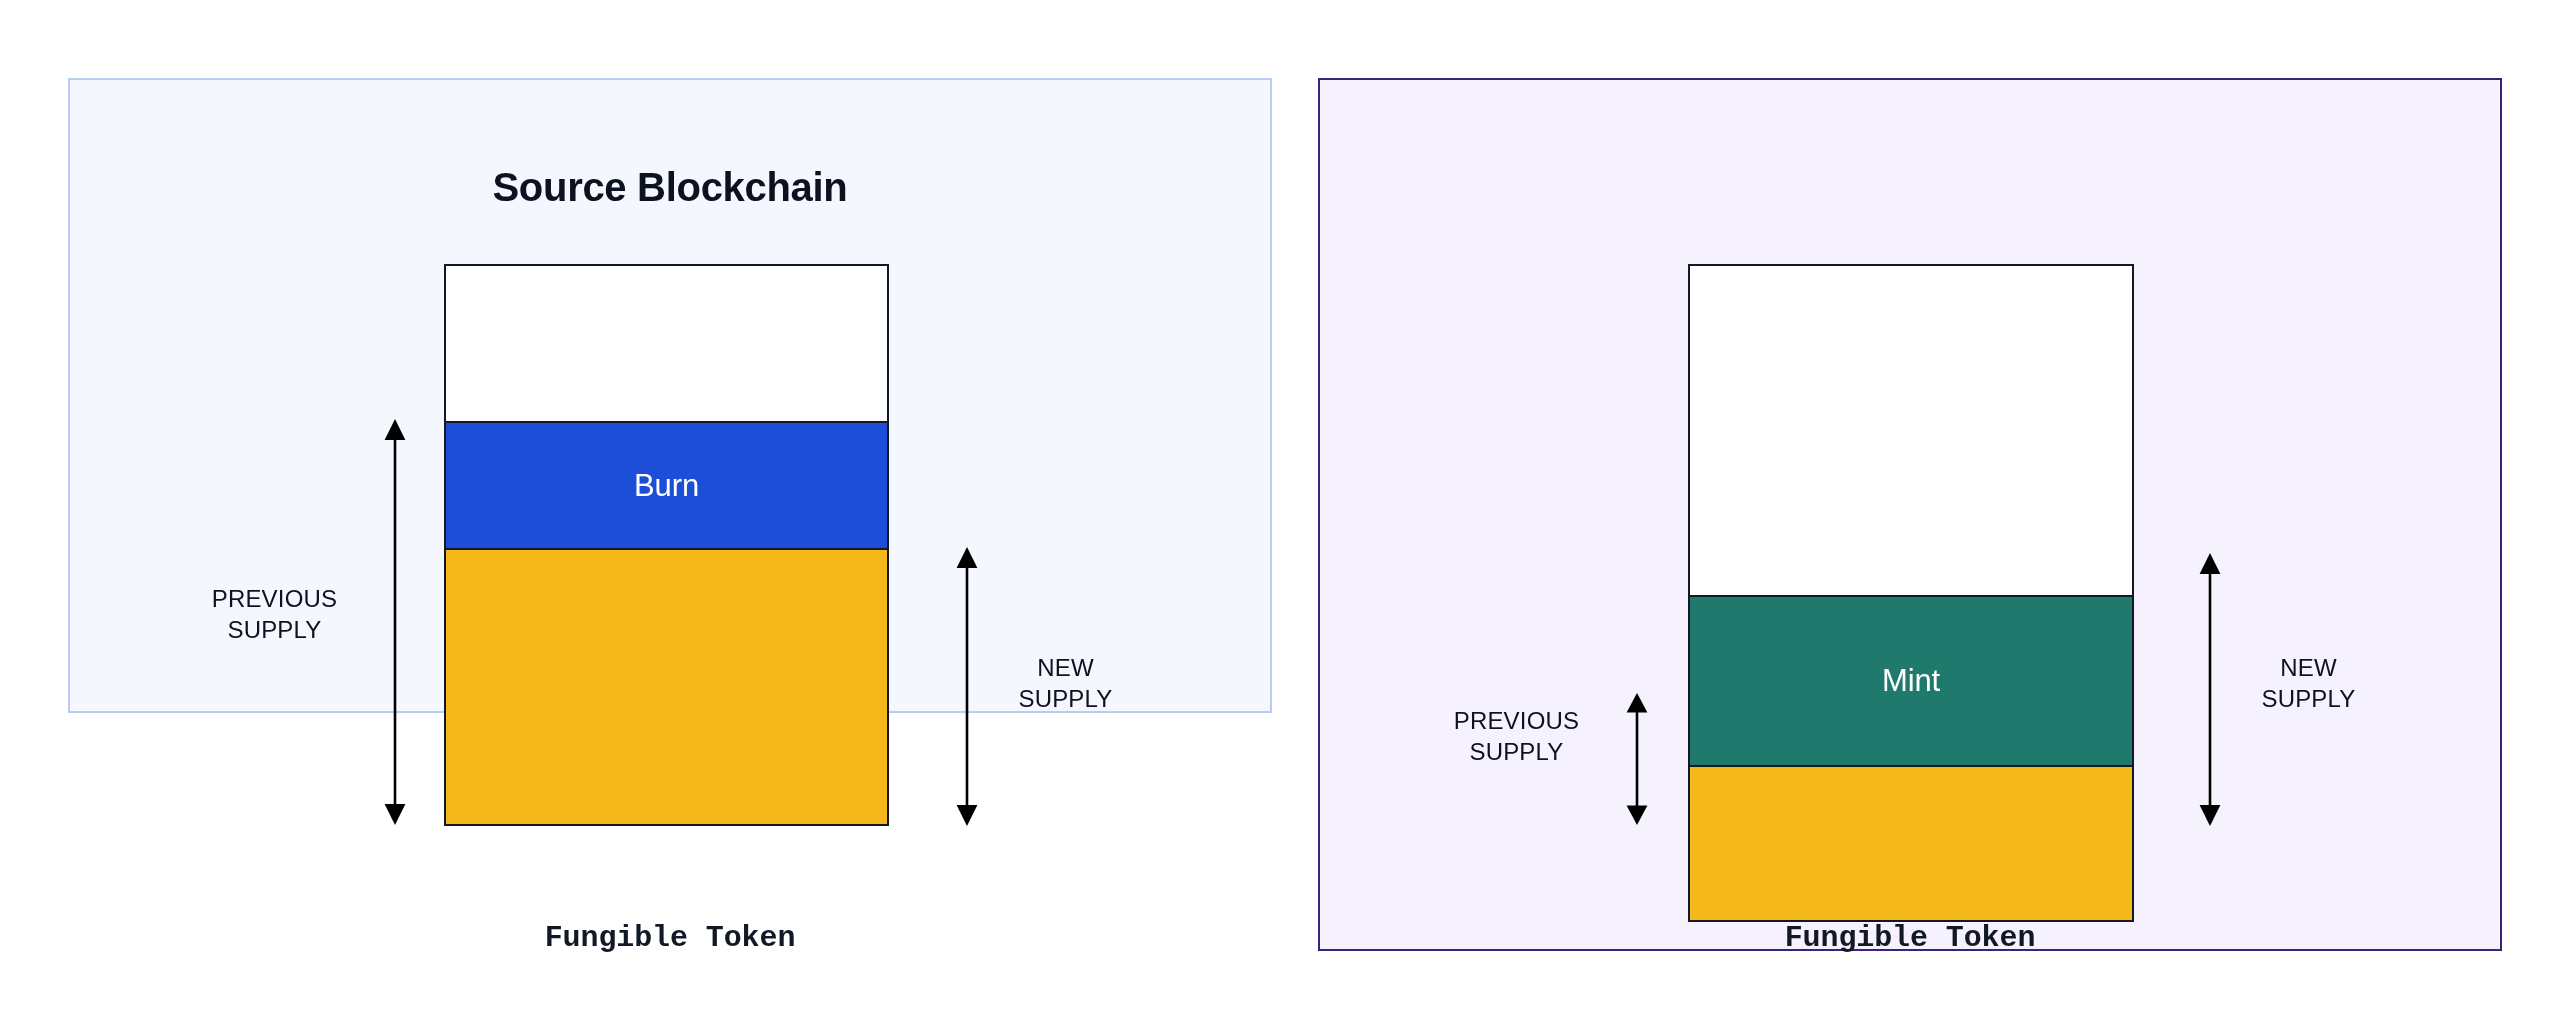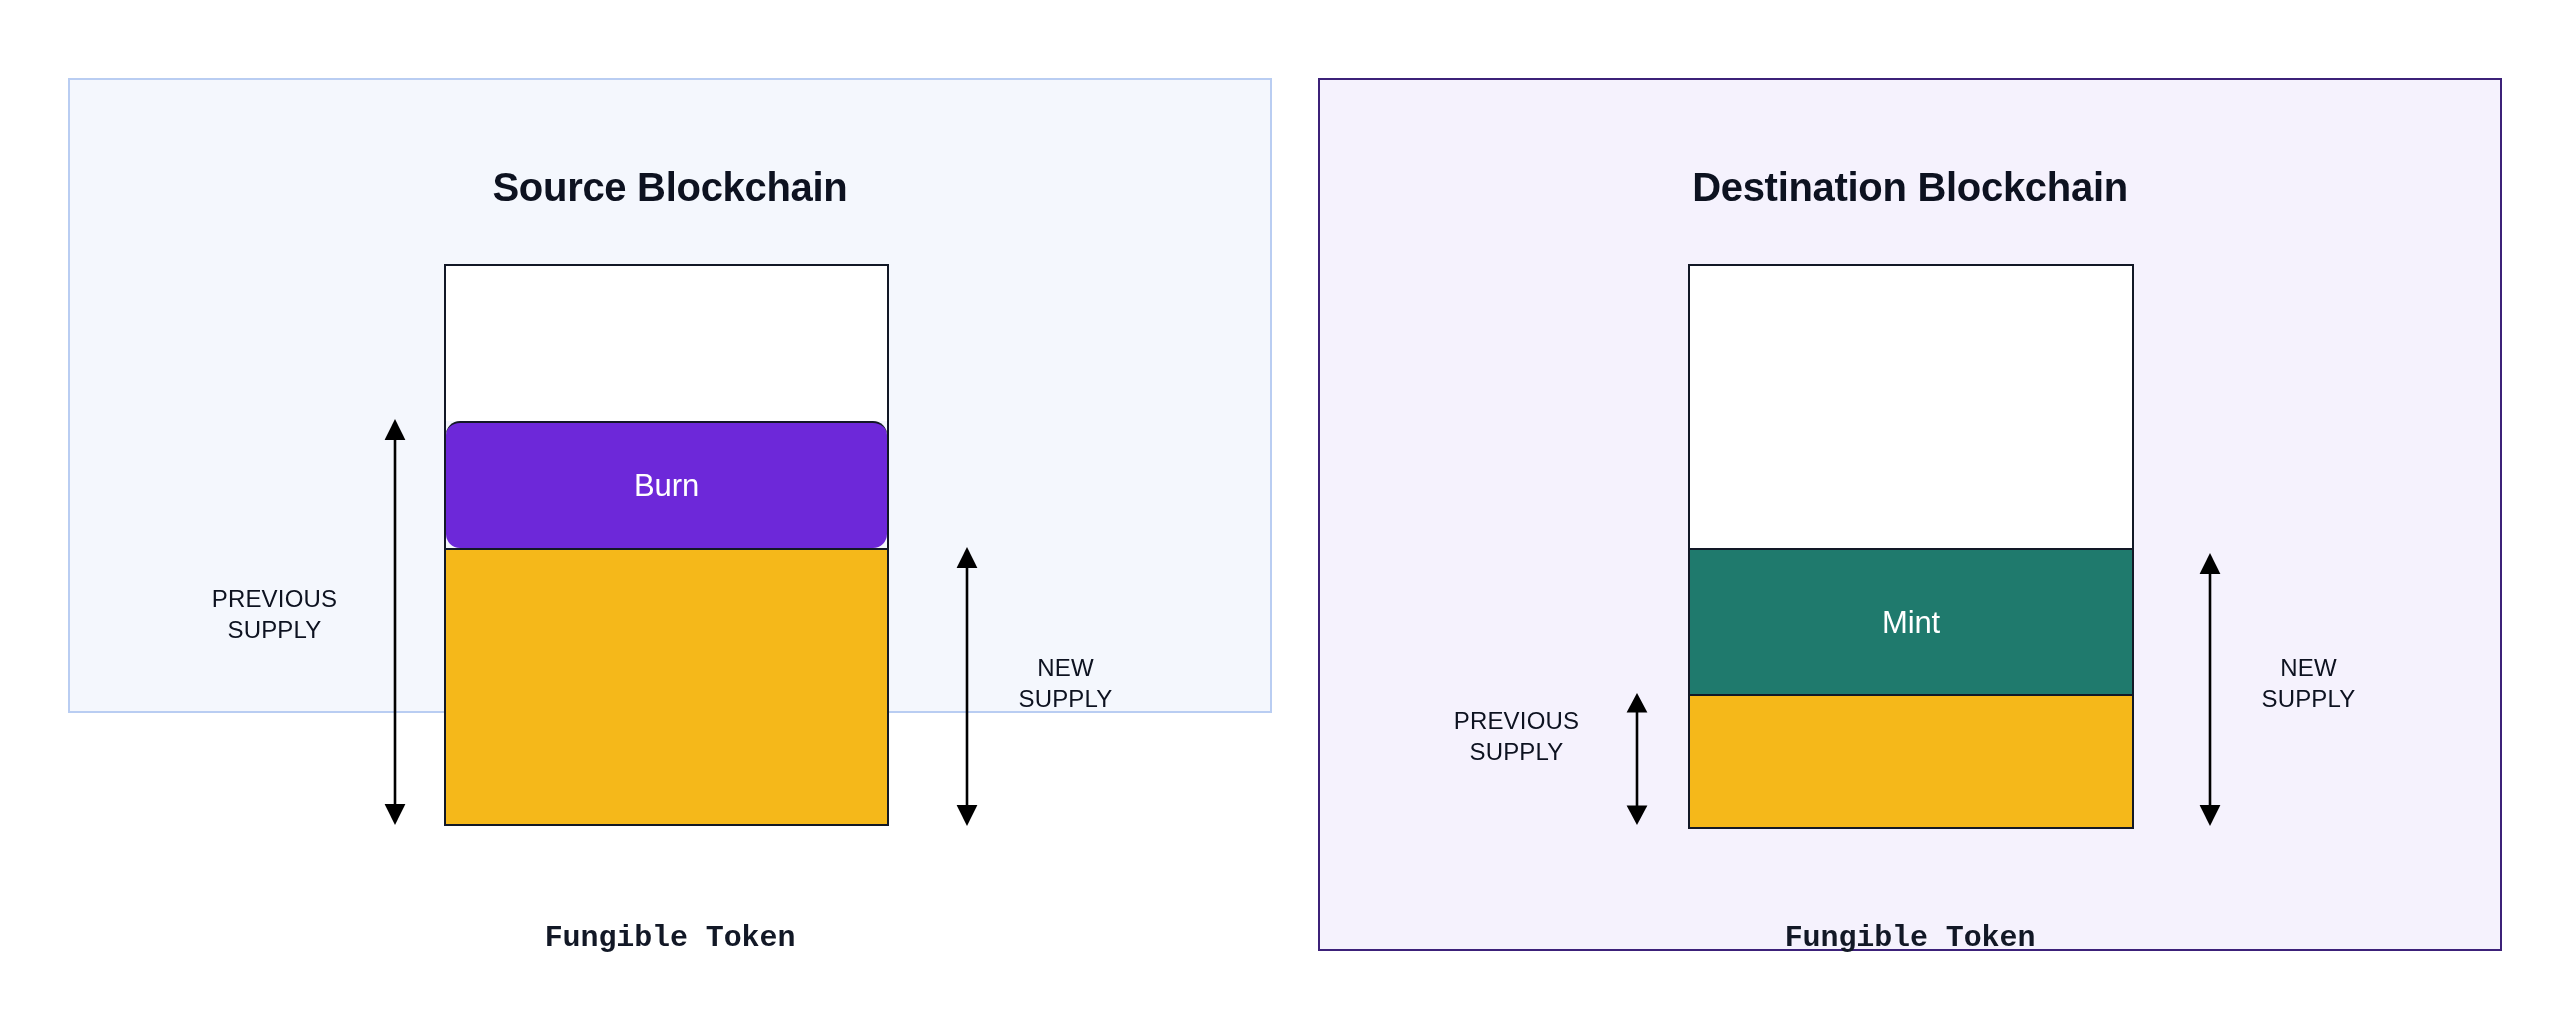--- a/index.html
+++ b/index.html
@@ -78,21 +78,21 @@
   #bar-source {
     left: 444px;
     top: 264px;
     width: 445px;
     height: 562px;
   }
   #bar-destination {
     left: 1688px;
     top: 264px;
     width: 446px;
-    height: 565px;
+    height: 658px;
   }
   .seg {
     box-sizing: border-box;
     display: flex;
     align-items: center;
     justify-content: center;
     width: 100%;
     position: relative;
   }
   .seg-label {
@@ -133,21 +133,21 @@
 
 <div class="panel" id="panel-source">
 
   <div class="panel-title">Source Blockchain</div>
 
   <div class="panel-footer">Fungible Token</div>
 </div>
 
 <div class="bar" id="bar-source">
   <div class="seg" style="height:27.8%; background:#ffffff;"></div>
-  <div class="seg divider-top" style="height:22.7%; background:#6d28d9;border-radius:14px;">
+  <div class="seg divider-top" style="height:22.7%; background:#1d4ed8;">
     <span class="seg-label">Burn</span>
   </div>
   <div class="seg divider-top" style="height:49.5%; background:#f5b81a;"></div>
 </div>
 
 <div class="measure" style="left:382px; top:419px; height:406px;">
   <svg class="arrow-svg" viewBox="0 0 40 622" preserveAspectRatio="none">
     <line x1="20" y1="26" x2="20" y2="596" stroke="#000000" stroke-width="4"></line>
     <polygon points="20,0 36,32 4,32" fill="#000000"></polygon>
     <polygon points="20,622 36,590 4,590" fill="#000000"></polygon>
@@ -165,21 +165,20 @@
     <polygon points="20,427 36,395 4,395" fill="#000000"></polygon>
   </svg>
 </div>
 <div class="measure-label" style="left:987px; top:652px; width:157px;">
   <div>NEW</div>
   <div>SUPPLY</div>
 </div>
 
 <div class="panel" id="panel-destination">
 
-  <div class="panel-title">Destination Blockchain</div>
 
   <div class="panel-footer">Fungible Token</div>
 </div>
 
 <div class="bar" id="bar-destination">
   <div class="seg" style="height:50.3%; background:#ffffff;"></div>
   <div class="seg divider-top" style="height:26.0%; background:#1f7a6d;">
     <span class="seg-label">Mint</span>
   </div>
   <div class="seg divider-top" style="height:23.7%; background:#f5b81a;"></div>

